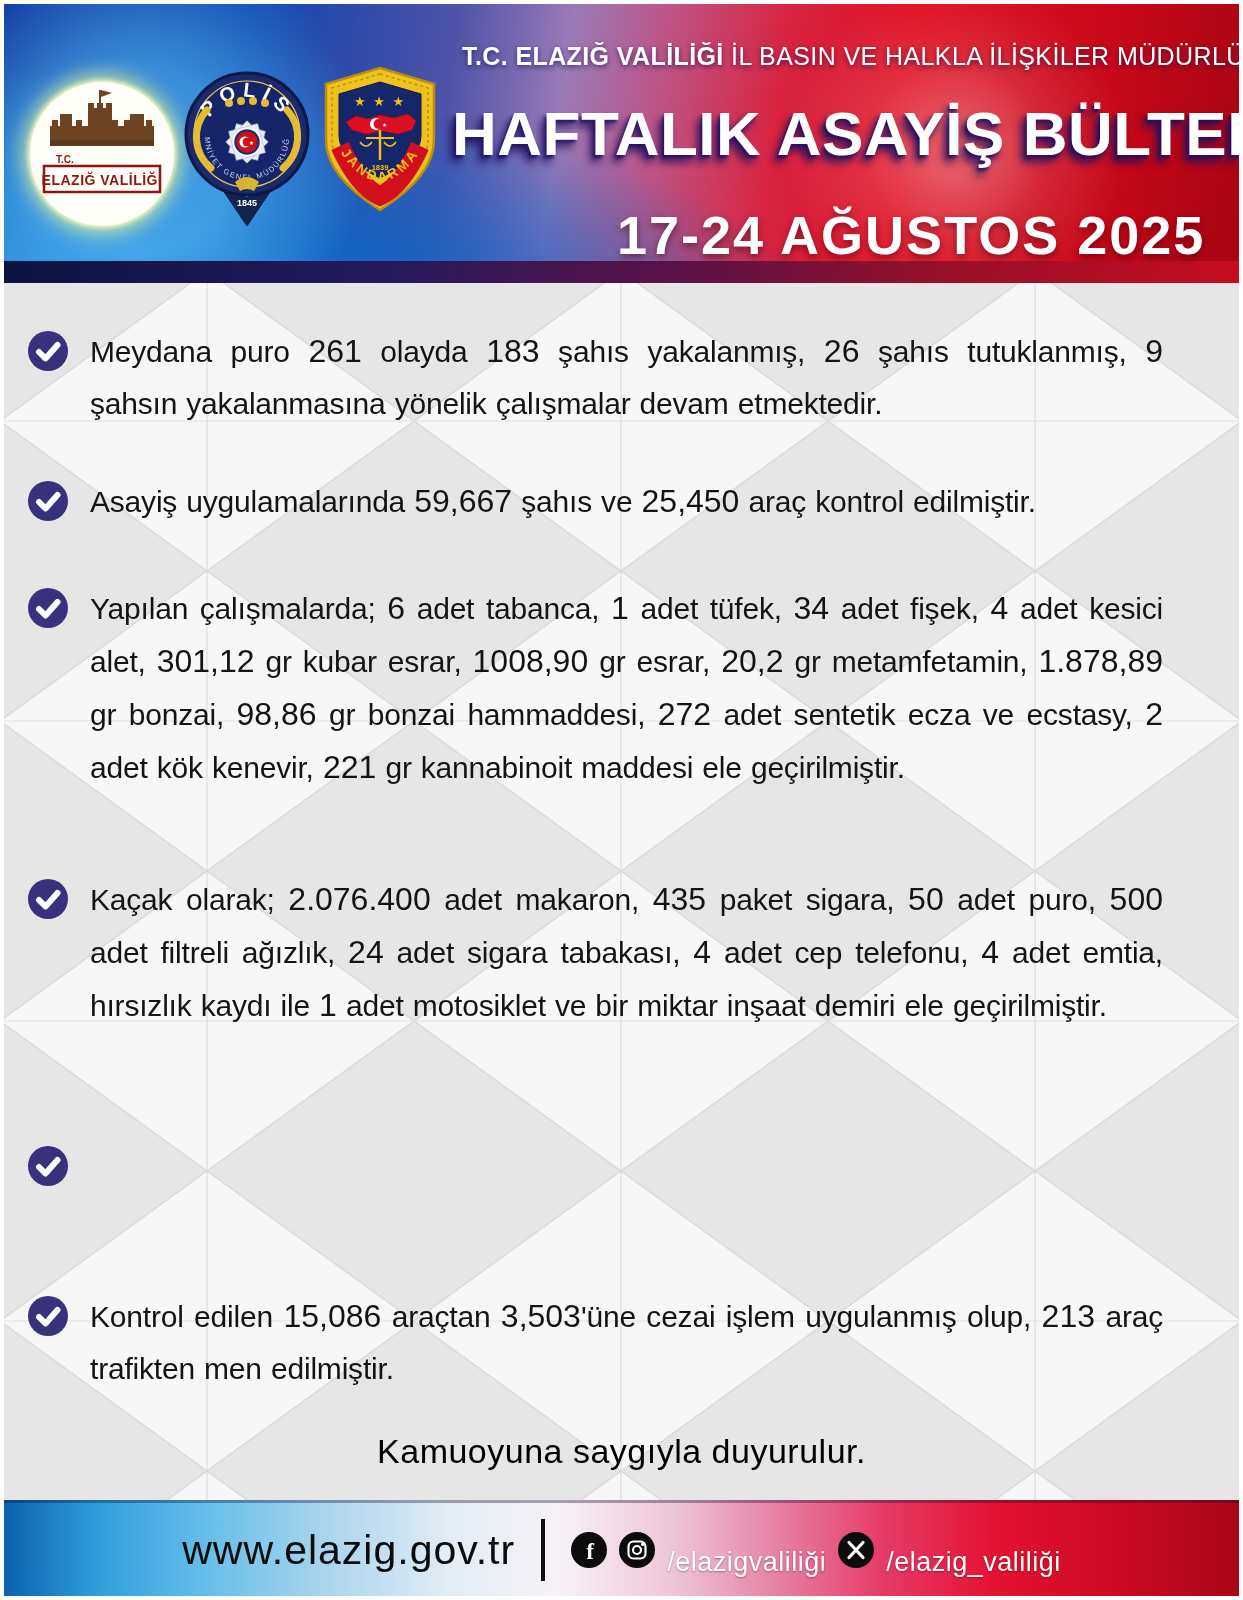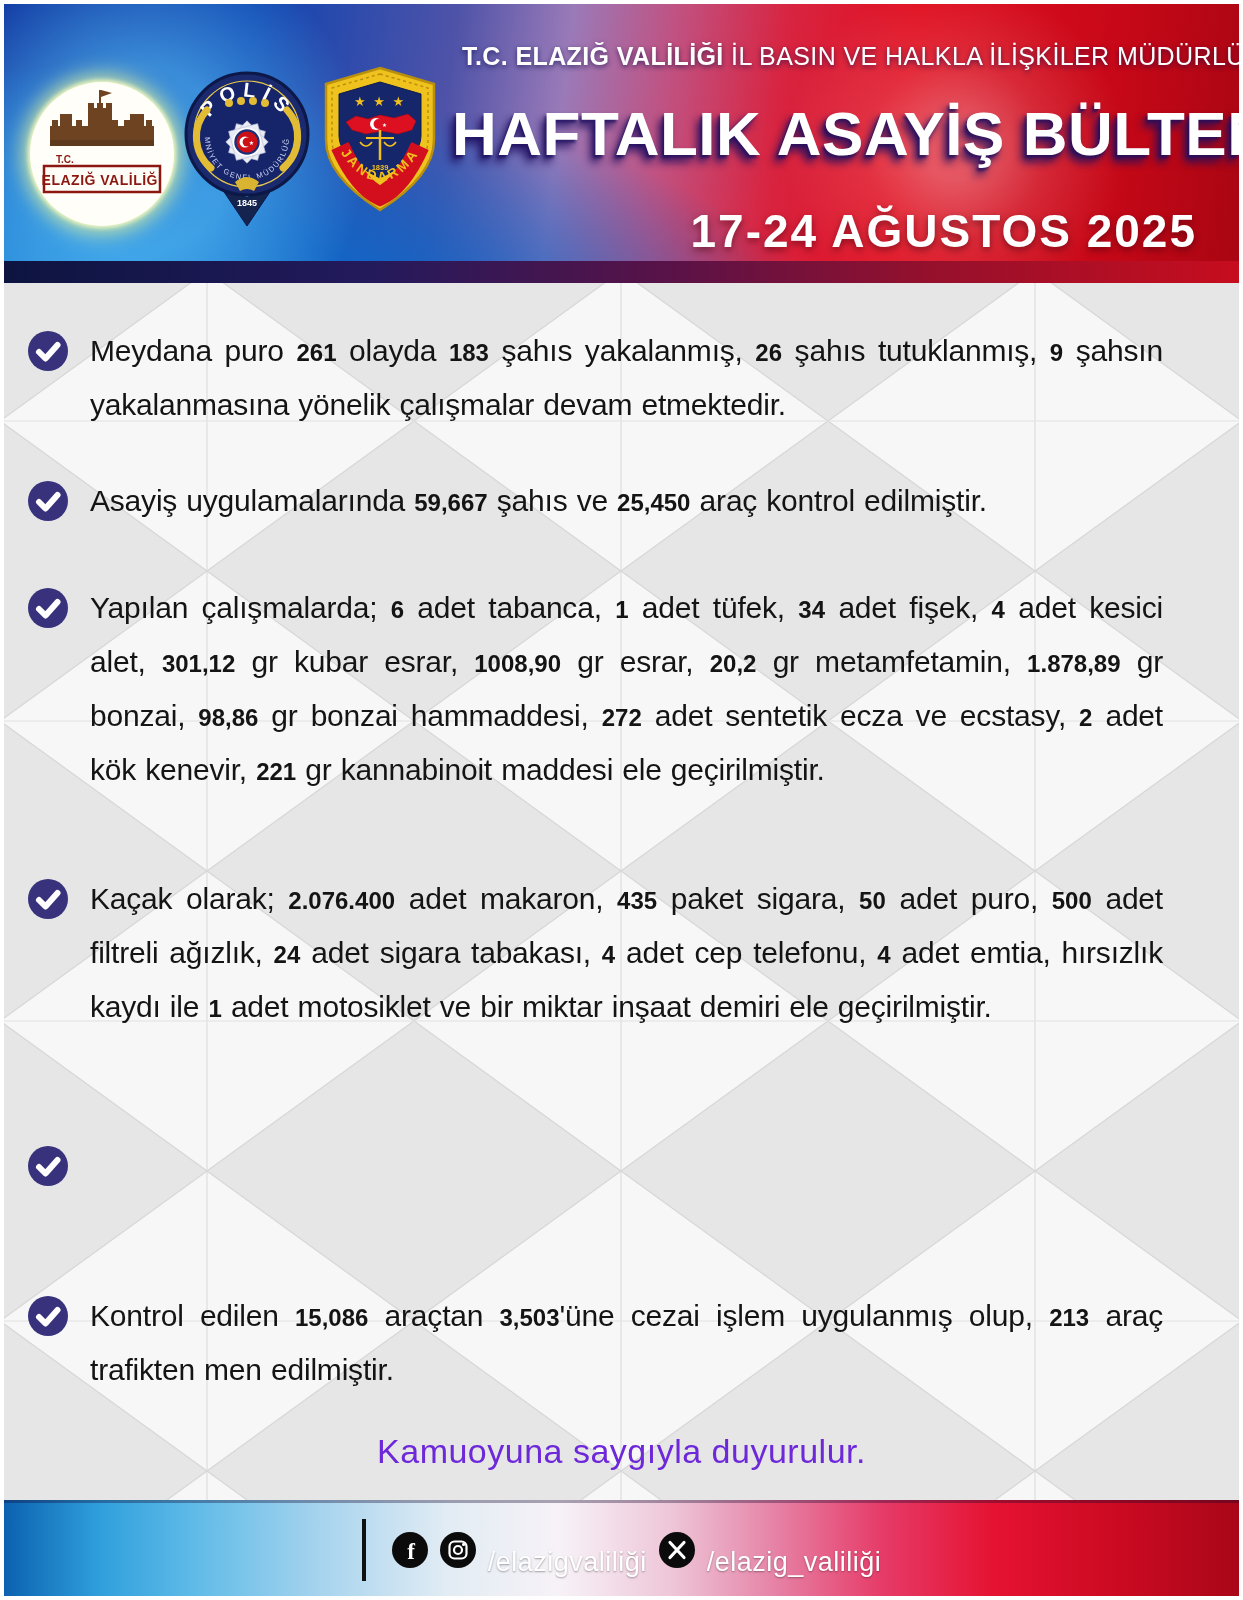--- a/index.html
+++ b/index.html
@@ -27,22 +27,22 @@
     position:absolute;left:462px;right:46px;top:42px;text-align:center;color:#fff;
     font-size:25px;letter-spacing:.4px;text-shadow:0 2px 5px rgba(10,10,70,.65);white-space:nowrap;
   }
   .dept b{font-weight:700;margin-top:44px;}
   .title{
     position:absolute;left:452px;right:30px;top:98px;text-align:center;color:#fff;
     font-size:62px;font-weight:700;letter-spacing:.5px;white-space:nowrap;
     text-shadow:-5px 7px 9px rgba(30,15,95,.95),-2px 3px 3px rgba(30,15,95,.8);
   }
   .date{
-    position:absolute;right:46px;top:204px;width:580px;text-align:right;color:#fff;
-    font-size:46px;font-weight:700;letter-spacing:2px;text-shadow:0 3px 7px rgba(60,0,12,.55);white-space:nowrap;
+    position:absolute;right:46px;top:204px;width:580px;text-align:left;color:#fff;
+    font-size:54px;font-weight:700;letter-spacing:2px;text-shadow:0 3px 7px rgba(60,0,12,.55);white-space:nowrap;
   }
   .logo{position:absolute;}
   .logo-valilik{
     left:30px;top:66px;width:144px;height:144px;border-radius:50%;background:#fffef9;
     box-shadow:0 0 20px 7px rgba(235,245,150,.8),0 0 4px 2px rgba(255,255,255,.95);
     display:flex;align-items:center;justify-content:center;margin-top:16px;
   }
   .logo-polis{left:184px;top:56px;width:126px;height:174px;}
   .logo-jandarma{left:316px;top:64px;width:128px;height:152px;}
 
@@ -55,24 +55,24 @@
   .bullet:nth-of-type(2){top:192px;}
   .bullet:nth-of-type(3){top:299px;}
   .bullet:nth-of-type(4){top:590px;}
   .bullet:nth-of-type(5){top:857px;}
   .bullet:nth-of-type(6){top:1007px;}
   .check{flex:0 0 40px;width:40px;height:40px;margin-top:6px;}
   .bullet-text{
     margin:0;flex:1;font-size:30px;line-height:52px;color:#141414;
     text-align:justify;letter-spacing:-.2px;word-spacing:1px;
   }
-  .bullet-text .num{font-weight:700;font-size:24px;letter-spacing:0;}
+  .bullet-text .num{font-weight:400;font-size:32px;letter-spacing:0;}
   .closing{
     position:absolute;left:0;right:0;top:1149px;text-align:center;
-    font-size:34px;color:#6d28d9;letter-spacing:.5px;
+    font-size:34px;color:#000000;letter-spacing:.5px;
   }
 
   
   .footer{
     position:absolute;left:0;right:0;bottom:0;height:100px;z-index:5;
     display:flex;align-items:center;justify-content:center;gap:26px;
     background:linear-gradient(90deg,#0a5fae 0%,#2f9fdc 8%,#62bce8 16%,#a8d4ee 26%,#e2ecf4 36%,#f7f2f7 45%,#eec6d8 54%,#e685a8 62%,#e63b68 71%,#e51231 80%,#cb0a22 90%,#a80617 100%);
     box-shadow:inset 0 3px 0 rgba(20,10,50,.35);
   }
   .site{font-size:41px;color:#0d0d0d;letter-spacing:1px;}
@@ -236,20 +236,21 @@
             <path d="M11 21l6.5 6.5L29.5 14" fill="none" stroke="#fff" stroke-width="6" stroke-linecap="round" stroke-linejoin="round"></path>
           </svg>
           <p class="bullet-text"><span>Kontrol edilen </span><span class="num">15,086</span><span> araçtan </span><span class="num">3,503</span><span>'üne cezai işlem uygulanmış olup, </span><span class="num">213</span><span> araç trafikten men edilmiştir.</span></p>
         </div>
       </div>
 
     <div class="closing">Kamuoyuna saygıyla duyurulur.</div>
   </div>
 
   <div class="footer">
+    <span class="site">www.elazig.gov.tr</span>
     <span class="vbar"></span>
     <span class="handles">
       <svg class="sicon" viewBox="0 0 36 36">
         <circle cx="18" cy="18" r="18" fill="#0b0b0b"></circle>
         <text x="19" y="27" font-size="23" font-weight="700" fill="#ffffff" text-anchor="middle" font-family="Liberation Serif, serif">f</text>
       </svg>
       <svg class="sicon" viewBox="0 0 36 36">
         <circle cx="18" cy="18" r="18" fill="#0b0b0b"></circle>
         <rect x="9.5" y="9.5" width="17" height="17" rx="5" fill="none" stroke="#ffffff" stroke-width="2.2"></rect>
         <circle cx="18" cy="18" r="4" fill="none" stroke="#ffffff" stroke-width="2.2"></circle>

